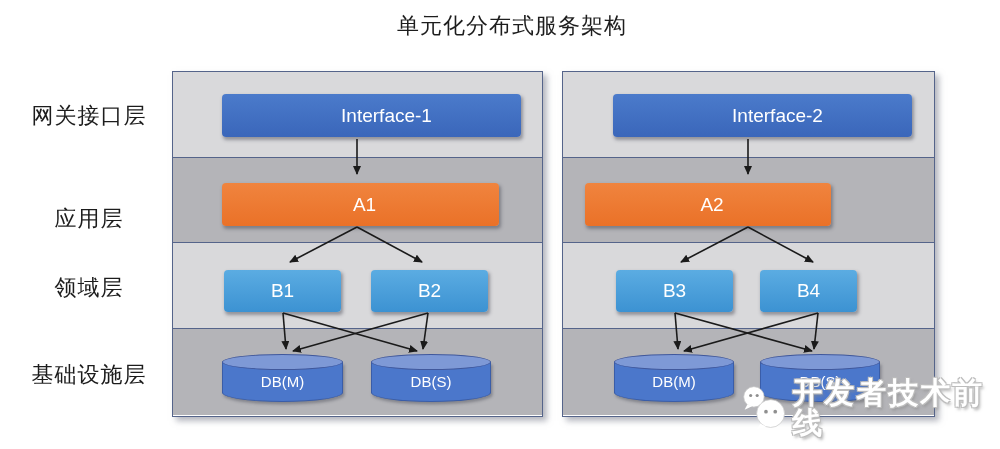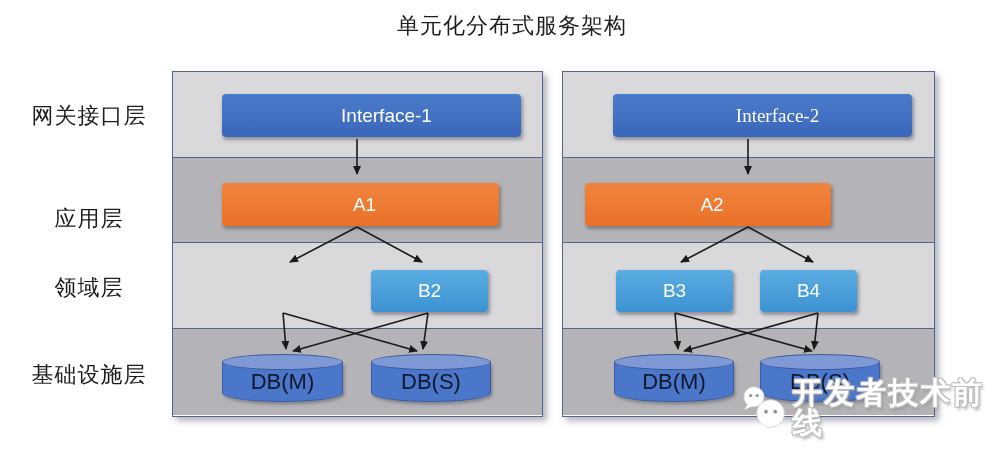--- a/index.html
+++ b/index.html
@@ -36,21 +36,21 @@
   .cyl-top {
     position:absolute; top:0; left:0; right:0; height:16px;
     border-radius:50%; background:#7e99d6; border:1px solid #40589c;
     box-sizing:border-box; z-index:2;
   }
   .cyl-body {
     position:absolute; top:8px; left:0; right:0; bottom:0;
     background:#4b77cb; border:1px solid #3a5da8; border-top:none; box-sizing:border-box;
     border-radius:0 0 50% 50% / 0 0 24% 24%;
     display:flex; align-items:center; justify-content:center;
-    color:#0f172a; font-size:22px;
+    color:#ffffff; font-size:15px;
     box-shadow:1.5px 2.5px 3px rgba(60,62,75,0.4);
   }
   svg.arrows { position:absolute; left:0; top:0; z-index:5; pointer-events:none; }
   .watermark {
     position:absolute; left:740px; top:378px; z-index:10;
     display:flex; align-items:center; gap:4px;
   }
   .wtext {
     font-size:30px; font-weight:bold; color:#ffffff; letter-spacing:2px; line-height:1;
     text-shadow:-1px -1px 0 #bdbdbd, 1px -1px 0 #bdbdbd, -1px 1px 0 #bdbdbd,
@@ -78,32 +78,33 @@
 
   <div class="unit" style="left:562px; width:373px;">
     <div class="band light sep" style="height:86px;"></div>
     <div class="band dark sep" style="height:85px;"></div>
     <div class="band light sep" style="height:86px;"></div>
     <div class="band dark" style="height:86px;"></div>
   </div>
 
   <div class="node blue" style="left:222px; top:94px;  width:269px; height:43px;">Interface-1</div>
   <div class="node orange" style="left:222px; top:183px; width:269px; height:43px;">A1</div>
+  <div class="node lblue" style="left:224px; top:270px; width:117px; height:42px;">B1</div>
   <div class="node lblue" style="left:371px; top:270px; width:117px; height:42px;">B2</div>
 
   <div class="cyl" style="left:222px; top:354px; width:121px; height:48px;">
     <div class="cyl-top"></div>
     <div class="cyl-body">DB(M)</div>
   </div>
   <div class="cyl" style="left:371px; top:354px; width:120px; height:48px;">
     <div class="cyl-top"></div>
     <div class="cyl-body">DB(S)</div>
   </div>
 
-  <div class="node blue" style="left:613px; top:94px;  width:269px; height:43px;font-family:Liberation Serif, serif;">Interface-2</div>
+  <div class="node blue" style="left:613px; top:94px;  width:269px; height:43px;">Interface-2</div>
   <div class="node orange" style="left:585px; top:183px; width:238px; height:43px;">A2</div>
   <div class="node lblue" style="left:616px; top:270px; width:117px; height:42px;">B3</div>
   <div class="node lblue" style="left:760px; top:270px; width:97px; height:42px;">B4</div>
 
   <div class="cyl" style="left:614px; top:354px; width:120px; height:48px;">
     <div class="cyl-top"></div>
     <div class="cyl-body">DB(M)</div>
   </div>
   <div class="cyl" style="left:760px; top:354px; width:120px; height:48px;">
     <div class="cyl-top"></div>

